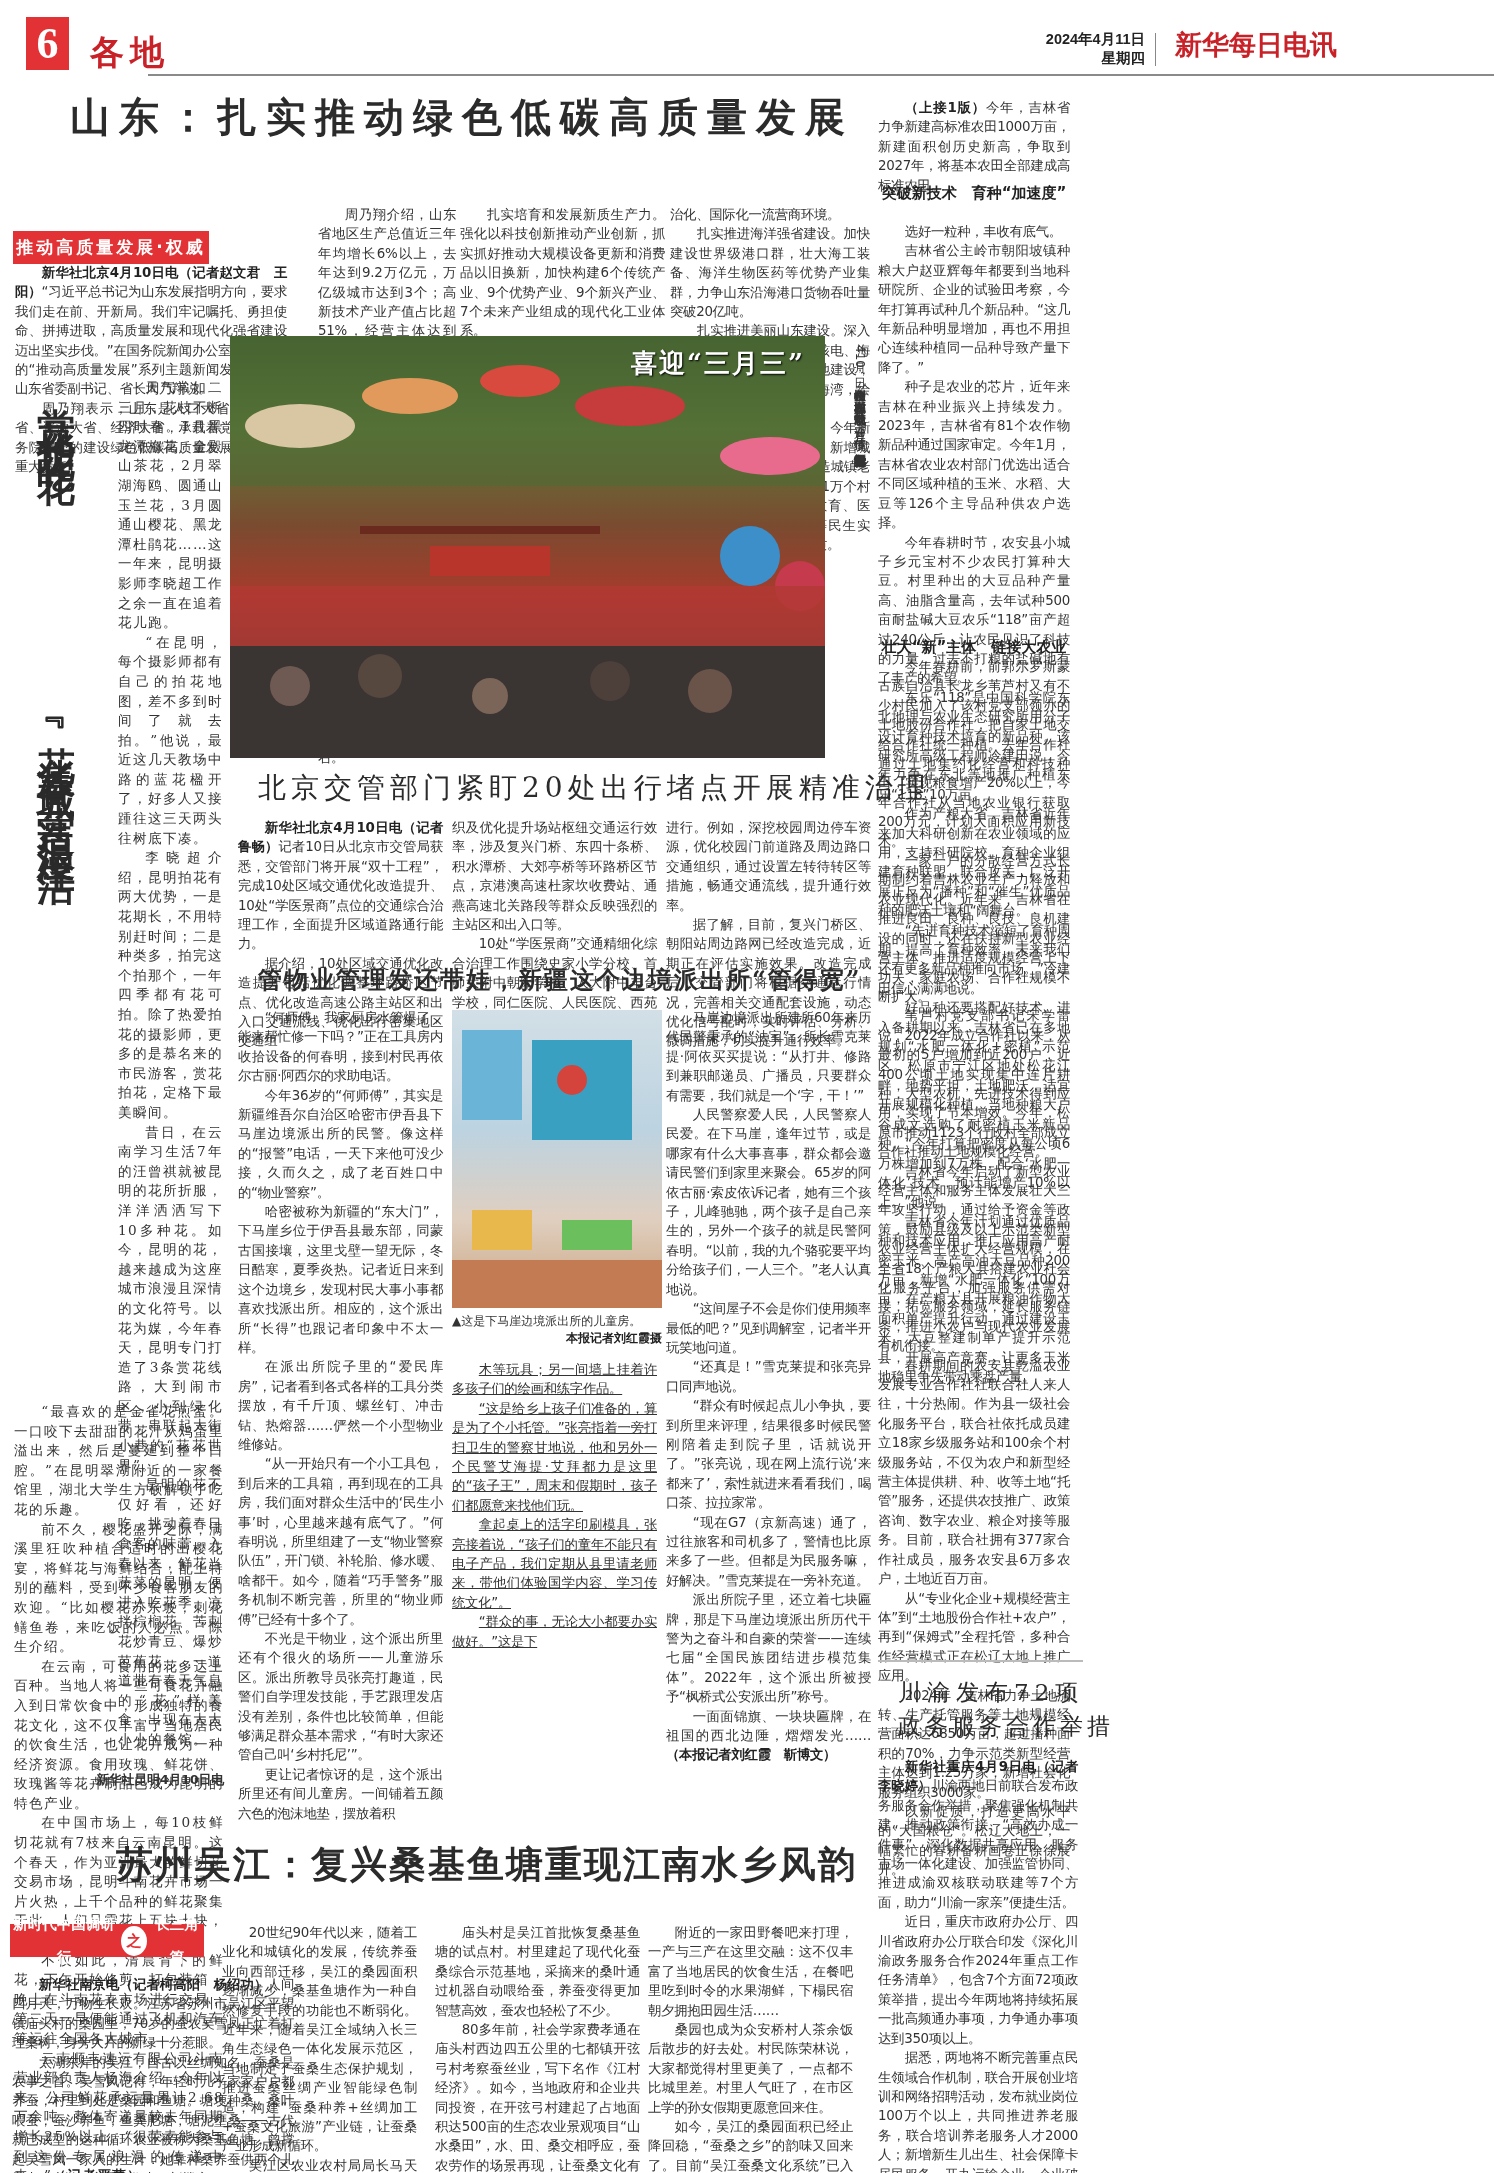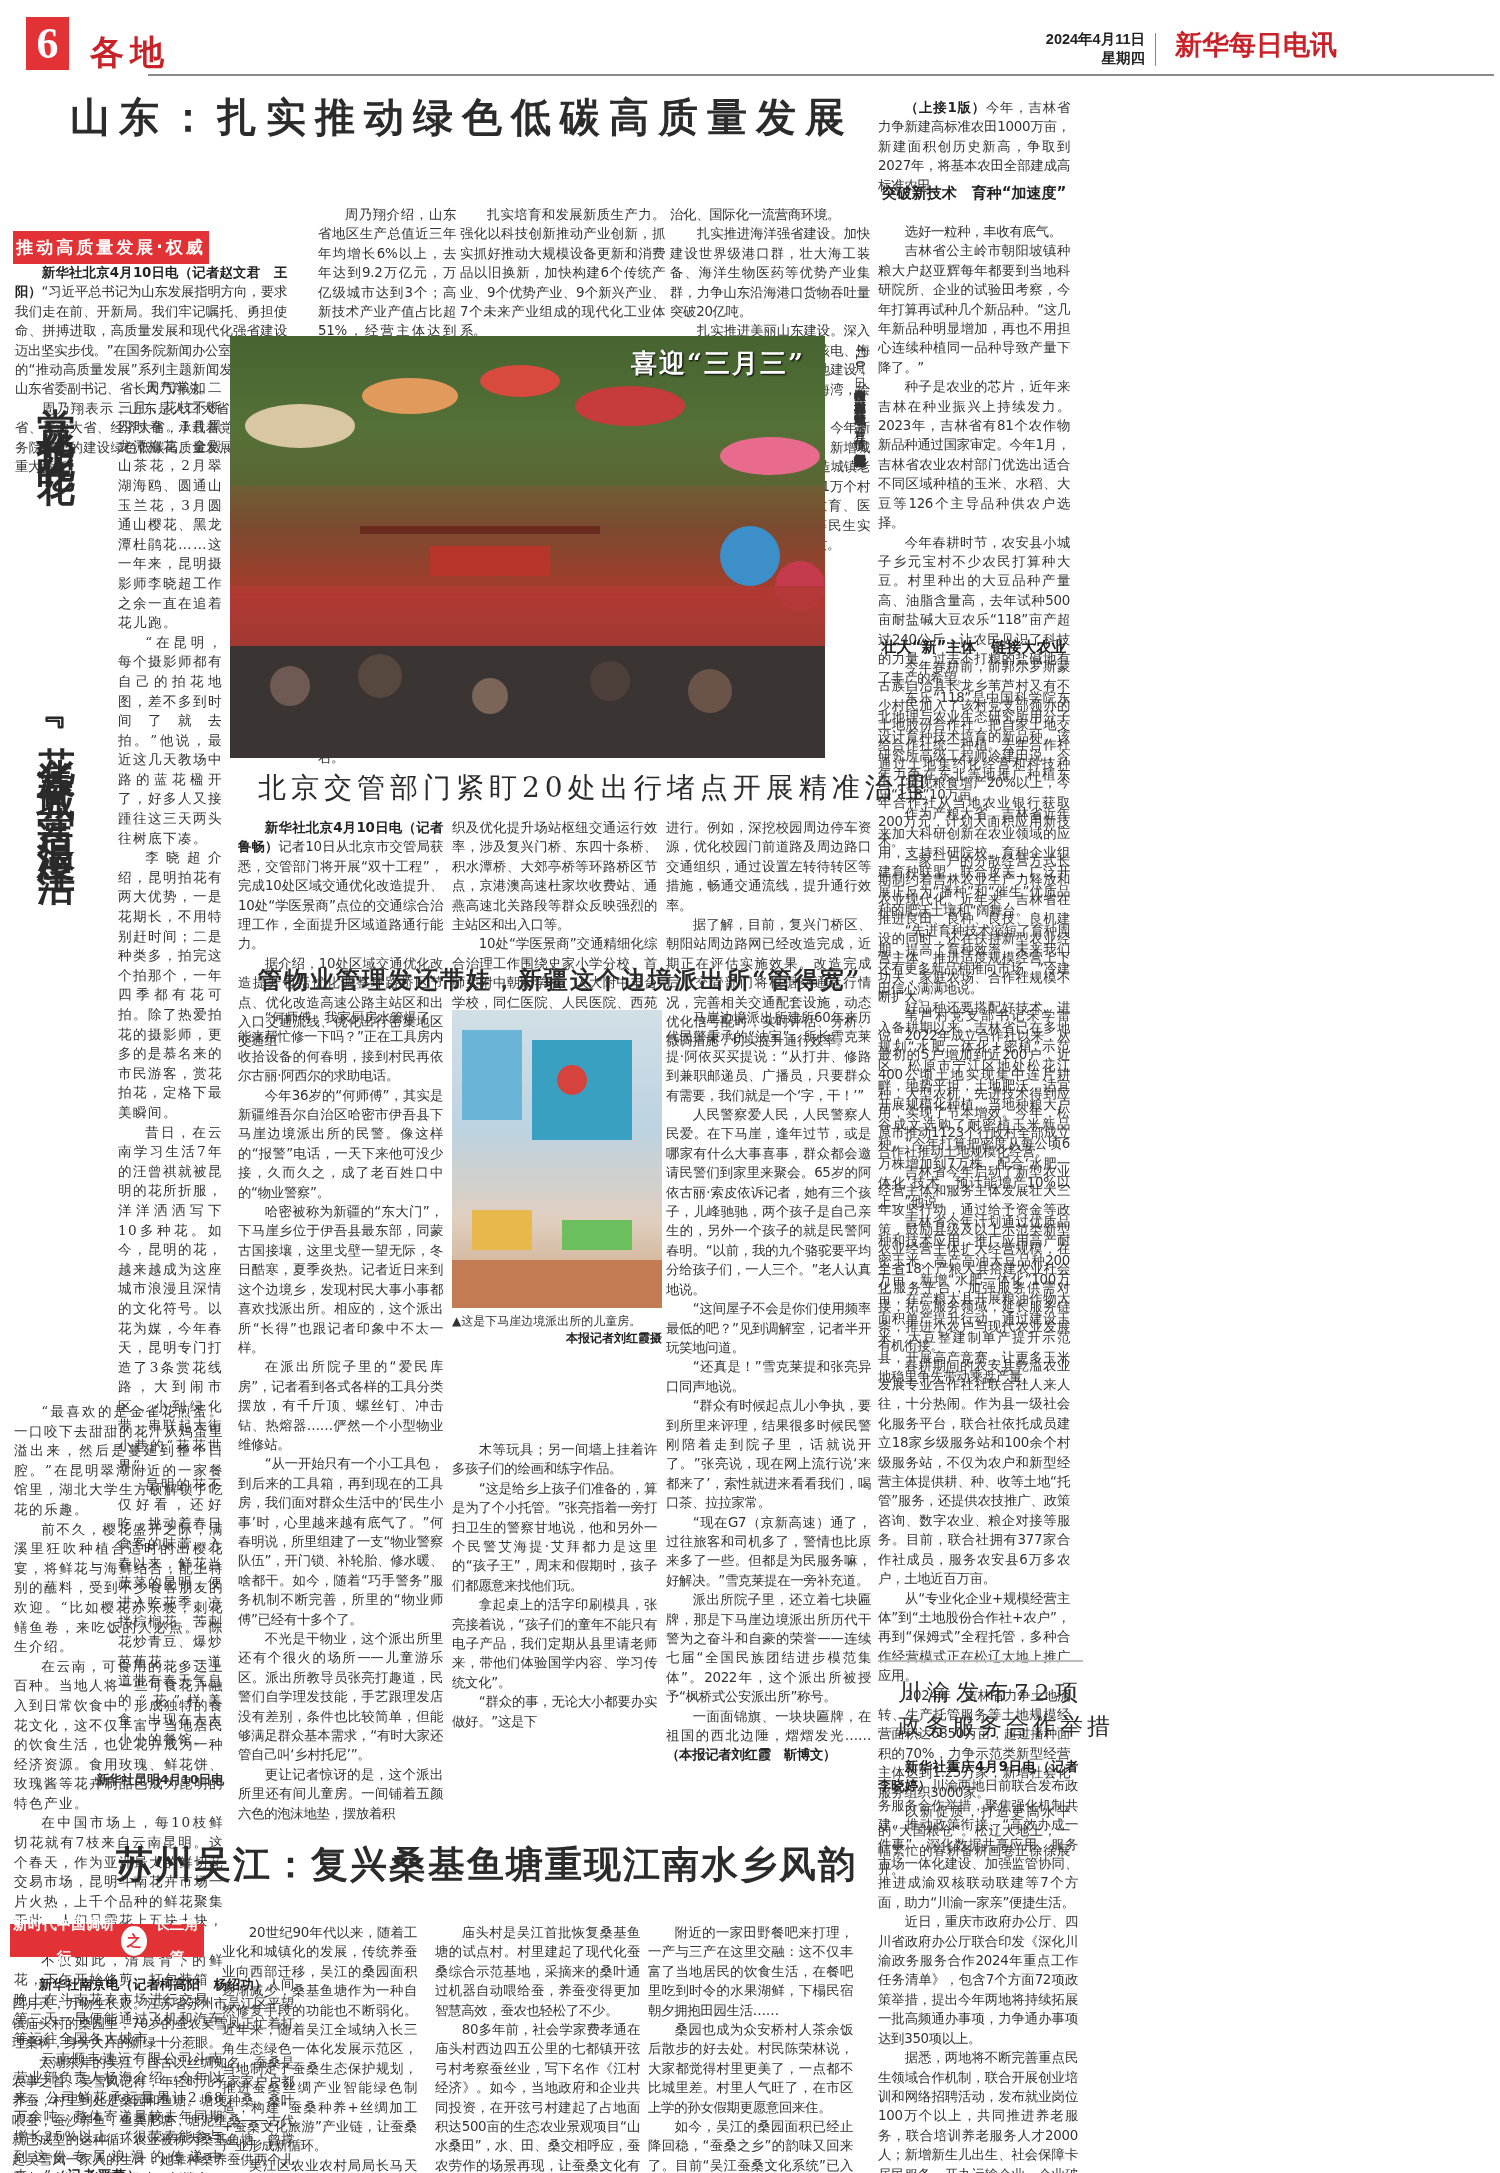--- a/index.html
+++ b/index.html
@@ -160,21 +160,21 @@
     <rect x="10" y="20" width="60" height="90" fill="#6ab4d8"></rect>
     <rect x="80" y="30" width="100" height="100" fill="#3aa0c2"></rect>
     <circle cx="120" cy="70" r="15" fill="#d4443c"></circle>
     <rect x="20" y="200" width="60" height="40" fill="#e8b84c"></rect>
     <rect x="110" y="210" width="70" height="30" fill="#6bbf5c"></rect>
     <rect x="0" y="250" width="210" height="48" fill="#c27b52"></rect>
   </svg>
 </div>
 <div class="abs" style="left:452px;top:1313px;width:210px;font-size:12px;color:#333;font-family:'DejaVu Sans',sans-serif">▲这是下马崖边境派出所的儿童房。</div>
 <div class="abs" style="left:452px;top:1330px;width:210px;font-size:12px;text-align:right;font-weight:bold;color:#222;font-family:'DejaVu Sans',sans-serif">本报记者刘红霞摄</div>
-<div class="abs txt" id="xj2" style="left:452px;top:1440px;width:205px;">
+<div class="abs txt" id="xj2" style="left:452px;top:1360px;width:205px;text-decoration:underline;">
     <p>木等玩具；另一间墙上挂着许多孩子们的绘画和练字作品。</p>
     <p>“这是给乡上孩子们准备的，算是为了个小托管。”张亮指着一旁打扫卫生的警察甘地说，他和另外一个民警艾海提·艾拜都力是这里的“孩子王”，周末和假期时，孩子们都愿意来找他们玩。</p>
     <p>拿起桌上的活字印刷模具，张亮接着说，“孩子们的童年不能只有电子产品，我们定期从县里请老师来，带他们体验国学内容、学习传统文化”。</p>
     <p>“群众的事，无论大小都要办实做好。”这是下</p>
   </div>
 <div class="abs txt" id="xj3" style="left:666px;top:1008px;width:205px;">
     <p>马崖边境派出所建所60年来历代民警秉承的“法宝”。所长雪克莱提·阿依买买提说：“从打井、修路到兼职邮递员、广播员，只要群众有需要，我们就是一个‘字，干！’”</p>
     <p>人民警察爱人民，人民警察人民爱。在下马崖，逢年过节，或是哪家有什么大事喜事，群众都会邀请民警们到家里来聚会。65岁的阿依古丽·索皮依诉记者，她有三个孩子，儿峰驰驰，两个孩子是自己亲生的，另外一个孩子的就是民警阿春明。“以前，我的九个骆驼要平均分给孩子们，一人三个。”老人认真地说。</p>
     <p>“这间屋子不会是你们使用频率最低的吧？”见到调解室，记者半开玩笑地问道。</p>
     <p>“还真是！”雪克莱提和张亮异口同声地说。</p>

